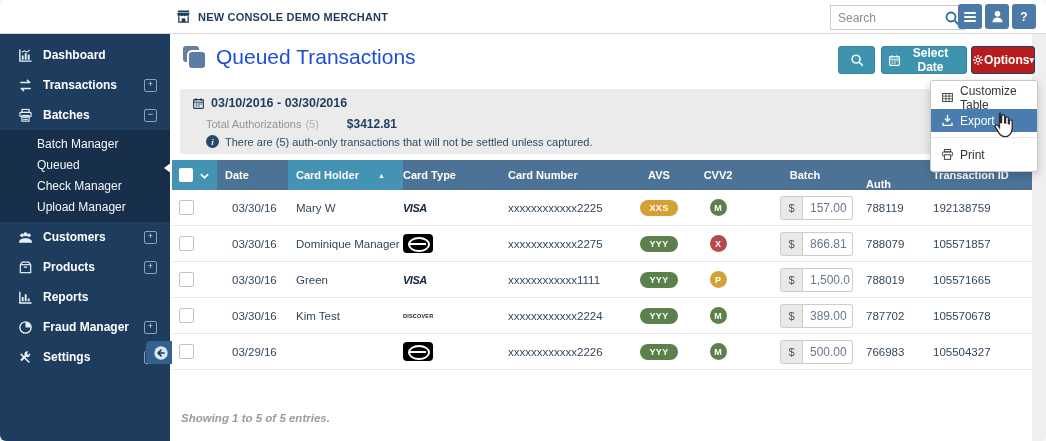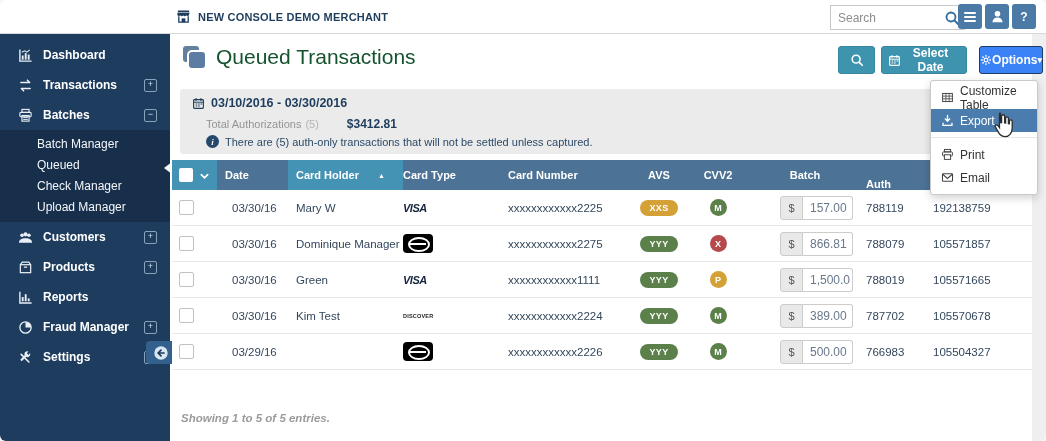--- a/index.html
+++ b/index.html
@@ -21,24 +21,24 @@
   .expand-box{margin-left:auto;margin-right:13px;width:11px;height:11px;border:1px solid #8aa2bc;border-radius:2px;color:#cfe0ee;font-size:9px;line-height:9px;text-align:center;font-weight:normal;}
   .submenu{background:#172f4b;padding:4px 0;}
   .sb-child{height:21px;line-height:21px;color:#f4f7fa;font-size:12px;padding-left:37px;cursor:pointer;}
   .collapse-tab{position:absolute;left:146px;top:341px;width:38px;height:23px;background:#34608d;border-radius:4px 0 0 4px;display:flex;align-items:center;z-index:3;cursor:pointer;}
   .collapse-tab .ic{margin-left:7px;color:#d9e7f3;}
   
   .content{position:absolute;left:170px;top:33px;width:862px;bottom:0;background:#fff;z-index:1;}
   .title-icon{position:absolute;left:183px;top:46px;width:25px;height:25px;z-index:4;}
   .title-icon .sq{position:absolute;width:16px;height:16px;border-radius:3px;background:#64809f;}
   .title-icon .sq.front{left:6px;top:6px;background:#5c7ca3;box-shadow:0 0 0 2px #fff;}
-  .page-title{position:absolute;left:216px;top:45px;font-size:21px;color:#14532d;z-index:4;}
+  .page-title{position:absolute;left:216px;top:45px;font-size:21px;color:#1d4ed8;z-index:4;}
   .btn{position:absolute;top:46px;height:28px;border-radius:3px;color:#fff;font-size:12px;font-weight:bold;display:flex;align-items:center;justify-content:center;cursor:pointer;z-index:4;box-sizing:border-box;}
   .btn.teal{background:#3e93ae;border:1px solid #3787a1;}
-  .btn.navy{background:#3b82f6;border:1px solid #1d3c5e;margin-left:8px;}
+  .btn.navy{background:#b91c1c;border:1px solid #1d3c5e;}
   .btn-search{left:838px;width:37px;}
   .btn-date{left:881px;width:86px;}
   .btn-options{left:971px;width:64px;}
   .caret{font-size:9px;}
   
   .filter{position:absolute;left:180px;top:89px;width:852px;height:65px;background:#ebebeb;border-radius:3px;z-index:2;box-sizing:border-box;}
   .f-line1{position:absolute;left:12px;top:7px;display:flex;align-items:center;gap:6px;color:#1e3c5c;font-size:12.5px;font-weight:bold;}
   .f-line2{position:absolute;left:26px;top:28px;font-size:11px;color:#949494;display:flex;align-items:baseline;}
   .f-count{color:#b3b3b3;margin-left:4px;}
   .f-amount{color:#1e3c5c;font-weight:bold;font-size:12px;margin-left:28px;}
@@ -542,29 +542,20 @@
       <div class="menu-item">
         <span class="ic">
           <svg width="13" height="13" viewBox="0 0 16 16">
             <rect x="4.2" y="1.8" width="7.6" height="3" stroke="currentColor" stroke-width="1.2" fill="none"></rect>
             <rect x="2" y="4.8" width="12" height="5" rx="1" stroke="currentColor" stroke-width="1.2" fill="none"></rect>
             <rect x="4.2" y="8.3" width="7.6" height="5.7" fill="#fff" stroke="currentColor" stroke-width="1.2"></rect>
           </svg>
         </span>
         <span>Print</span>
       </div>
-      <div class="menu-item">
-        <span class="ic">
-          <svg width="13" height="13" viewBox="0 0 16 16">
-            <rect x="1.8" y="3.4" width="12.4" height="9.2" rx="1" stroke="currentColor" stroke-width="1.3" fill="none"></rect>
-            <path d="M2 4l6 5.2L14 4" stroke="currentColor" stroke-width="1.3" fill="none"></path>
-          </svg>
-        </span>
-        <span>Email</span>
-      </div>
     </div>
   <div class="hand-cursor">
     <svg width="26" height="30" viewBox="0 0 24 26">
         <path d="M8.2 2.2c.9 0 1.5.7 1.5 1.5v7l1 .15V5c0-.8.6-1.45 1.4-1.45S13.5 4.2 13.5 5v6.1l.9.15V6.9c0-.75.6-1.35 1.3-1.35S17 6.15 17 6.9v4.8l.9.15V9.5c0-.7.55-1.3 1.25-1.3s1.35.6 1.35 1.3v6.2c0 4.4-2.7 8-6.4 8-2.9 0-4.6-1.1-6-3.5l-3.2-5.5c-.5-.85.1-1.85 1.1-1.85.55 0 .95.25 1.35.75l1.4 1.8V3.7c0-.8.65-1.5 1.45-1.5z" fill="#fff" stroke="#2b2b2b" stroke-width="1.2"></path>
       </svg>
   </div>
 
   <div class="footer-note">Showing 1 to 5 of 5 entries.</div>
 </div>
 

